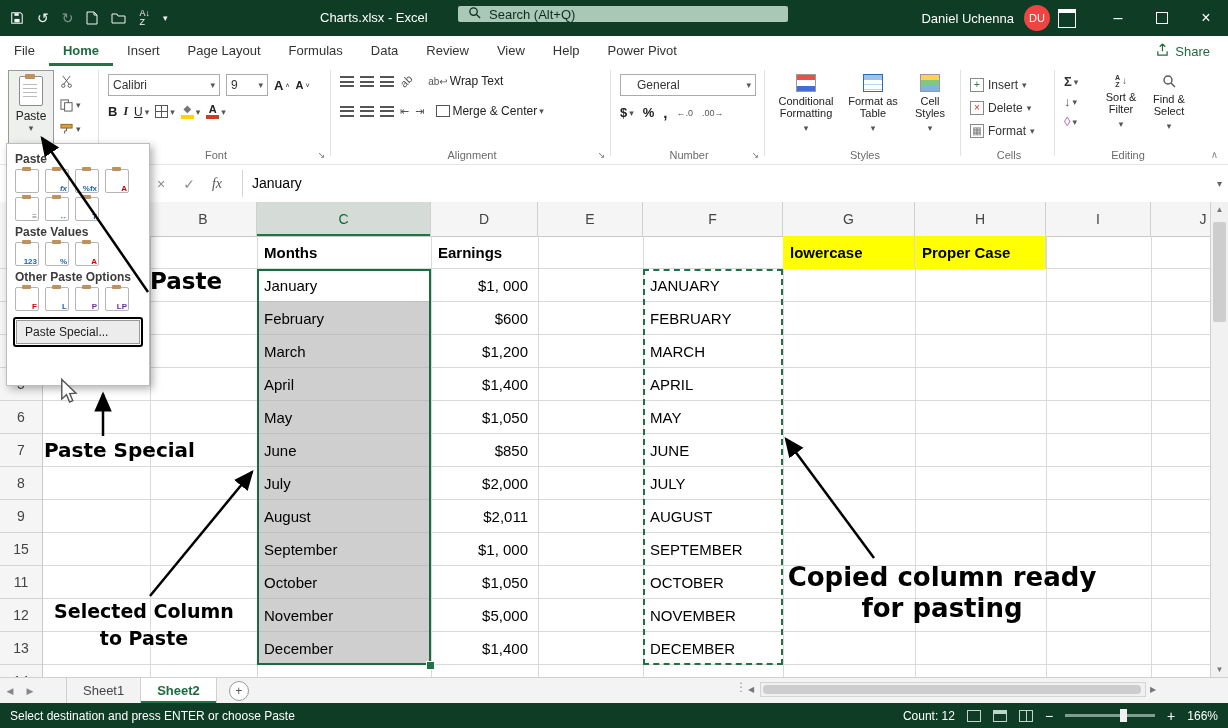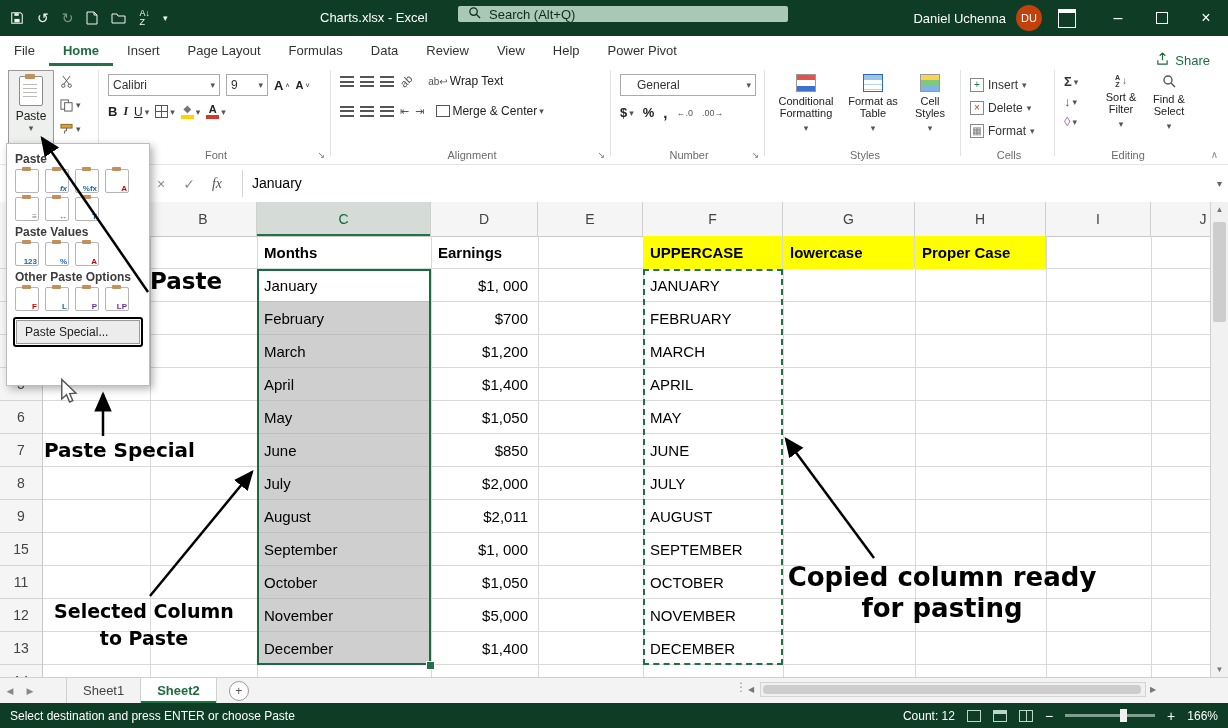--- a/index.html
+++ b/index.html
@@ -9,31 +9,31 @@
   
   .titlebar{position:absolute;left:0;top:0;width:1228px;height:36px;background:#0e3c24;color:#fff;}
   .qat{position:absolute;left:10px;top:0;height:36px;display:flex;align-items:center;gap:13px;font-size:14px;}
   .qat .qi{color:#fff;opacity:.95;cursor:default;display:flex;align-items:center;}
   .qat .dim{opacity:.45;}
   .tb-title{position:absolute;left:320px;top:0;height:36px;line-height:36px;font-size:13px;color:#fff;}
   .tb-search{position:absolute;left:458px;top:6px;width:330px;height:16px;background:#a9c8b6;border-radius:2px;
              display:flex;align-items:center;gap:8px;padding-left:10px;box-sizing:border-box;color:#0d2d1c;font-size:13px;}
   .tb-right{position:absolute;right:0;top:0;height:36px;display:flex;align-items:center;}
   .tb-user{font-size:13px;margin-right:10px;}
-  .avatar{width:26px;height:26px;border-radius:50%;background:#c2410c;color:#fff;font-size:11px;display:flex;
-          align-items:center;justify-content:center;margin-right:16px;}
+  .avatar{width:26px;height:26px;border-radius:50%;background:#ef4444;color:#fff;font-size:11px;display:flex;
+          align-items:center;justify-content:center;margin-right:8px;}
   .wc{width:44px;height:36px;display:flex;align-items:center;justify-content:center;font-size:16px;color:#fff;}
   .maxsq{width:10px;height:10px;border:1px solid #fff;display:inline-block;}
   .tb-ribicon{width:16px;height:14px;border:1px solid #fff;border-top-width:4px;display:inline-block;margin-right:20px;}
   
   .tabsrow{position:absolute;left:0;top:36px;width:1228px;height:30px;background:#fff;border-bottom:1px solid #e3e3e3;
            display:flex;align-items:center;font-size:13px;color:#333;}
   .rtab{padding:0 14px;height:30px;line-height:30px;cursor:default;}
   .rtab.active{color:#1e6b41;font-weight:bold;box-shadow:inset 0 -3px 0 #217346;}
-  .share{position:absolute;right:18px;top:36px;height:30px;display:flex;align-items:center;gap:6px;color:#1e6b41;font-size:13px;margin-top:9px;}
+  .share{position:absolute;right:18px;top:36px;height:30px;display:flex;align-items:center;gap:6px;color:#1e6b41;font-size:13px;}
   
   .ribbon{position:absolute;left:0;top:66px;width:1228px;height:98px;background:#fff;border-bottom:1px solid #d8d8d8;font-size:12px;color:#333;}
   .gsep{position:absolute;top:4px;height:86px;width:1px;background:#e2e2e2;}
   .glabel{position:absolute;bottom:3px;left:0;width:100%;text-align:center;font-size:11px;color:#6b6b6b;}
   .launcher{position:absolute;right:3px;bottom:4px;font-size:9px;color:#777;}
   .grp{position:absolute;top:0;height:98px;}
   .btn-paste{position:absolute;left:8px;top:4px;width:46px;height:74px;border:1px solid #9a9a9a;background:#eef0ee;
              display:flex;flex-direction:column;align-items:center;padding-top:5px;box-sizing:border-box;}
   .clipicon{width:22px;height:28px;background:#fff;border:1px solid #8c8c8c;border-radius:2px;position:relative;}
   .clipicon::before{content:"";position:absolute;left:5px;top:-3px;width:10px;height:5px;background:#c0915c;border-radius:1px;}
@@ -495,42 +495,41 @@
     <i class="vl" style="left:431px;"></i>
   <i class="vl" style="left:538px;"></i>
     <i class="vl" style="left:643px;"></i>
     <i class="vl" style="left:783px;"></i>
   <i class="vl" style="left:915px;"></i>
     <i class="vl" style="left:1046px;"></i>
     <i class="vl" style="left:1151px;"></i>
 
   <div class="hdrcell" style="left:257px;width:174px;">Months</div>
   <div class="hdrcell" style="left:431px;width:107px;">Earnings</div>
-  <div class="hdrcell ycell" style="left:643px;width:140px;">UPPERCASE</div>
   <div class="hdrcell ycell" style="left:783px;width:132px;">lowercase</div>
   <div class="hdrcell ycell" style="left:915px;width:131px;">Proper Case</div>
 
   <div class="col-c">
     <div class="cell activecell">January</div>
     <div class="cell">February</div>
     <div class="cell">March</div>
     <div class="cell">April</div>
     <div class="cell">May</div>
     <div class="cell">June</div>
     <div class="cell">July</div>
     <div class="cell">August</div>
     <div class="cell">September</div>
     <div class="cell">October</div>
     <div class="cell">November</div>
     <div class="cell">December</div>
   </div>
 
   <div class="col-d">
     <div class="cell">$1, 000</div>
-    <div class="cell">$700</div>
+    <div class="cell">$600</div>
     <div class="cell">$1,200</div>
     <div class="cell">$1,400</div>
     <div class="cell">$1,050</div>
     <div class="cell">$850</div>
     <div class="cell">$2,000</div>
     <div class="cell">$2,011</div>
     <div class="cell">$1, 000</div>
     <div class="cell">$1,050</div>
     <div class="cell">$5,000</div>
     <div class="cell">$1,400</div>

